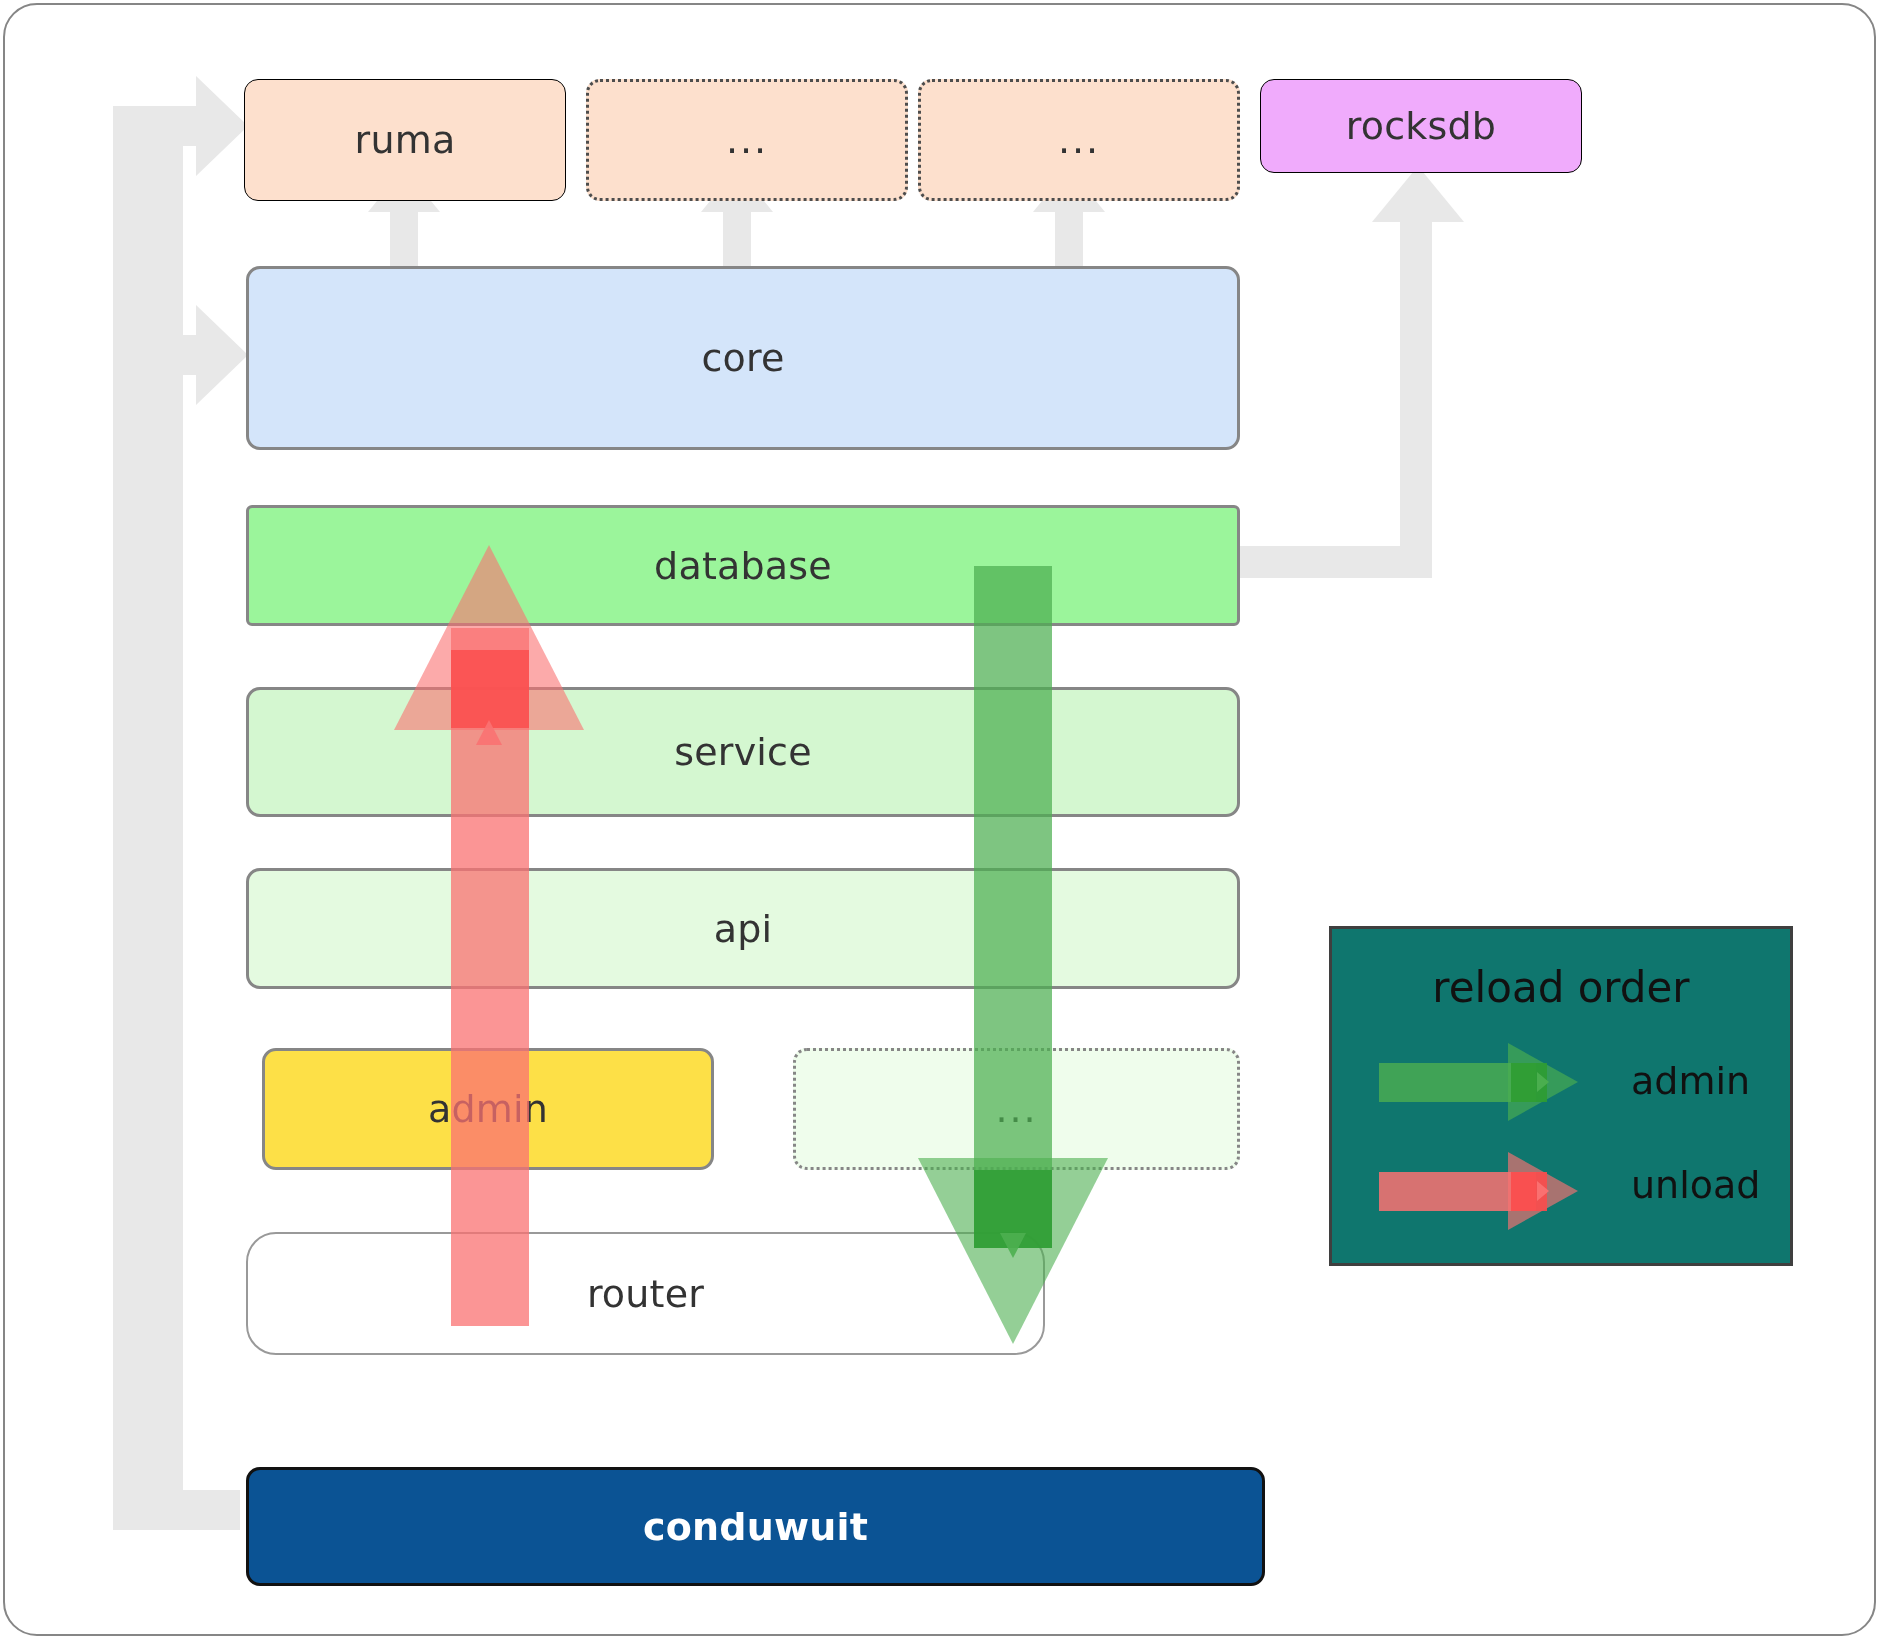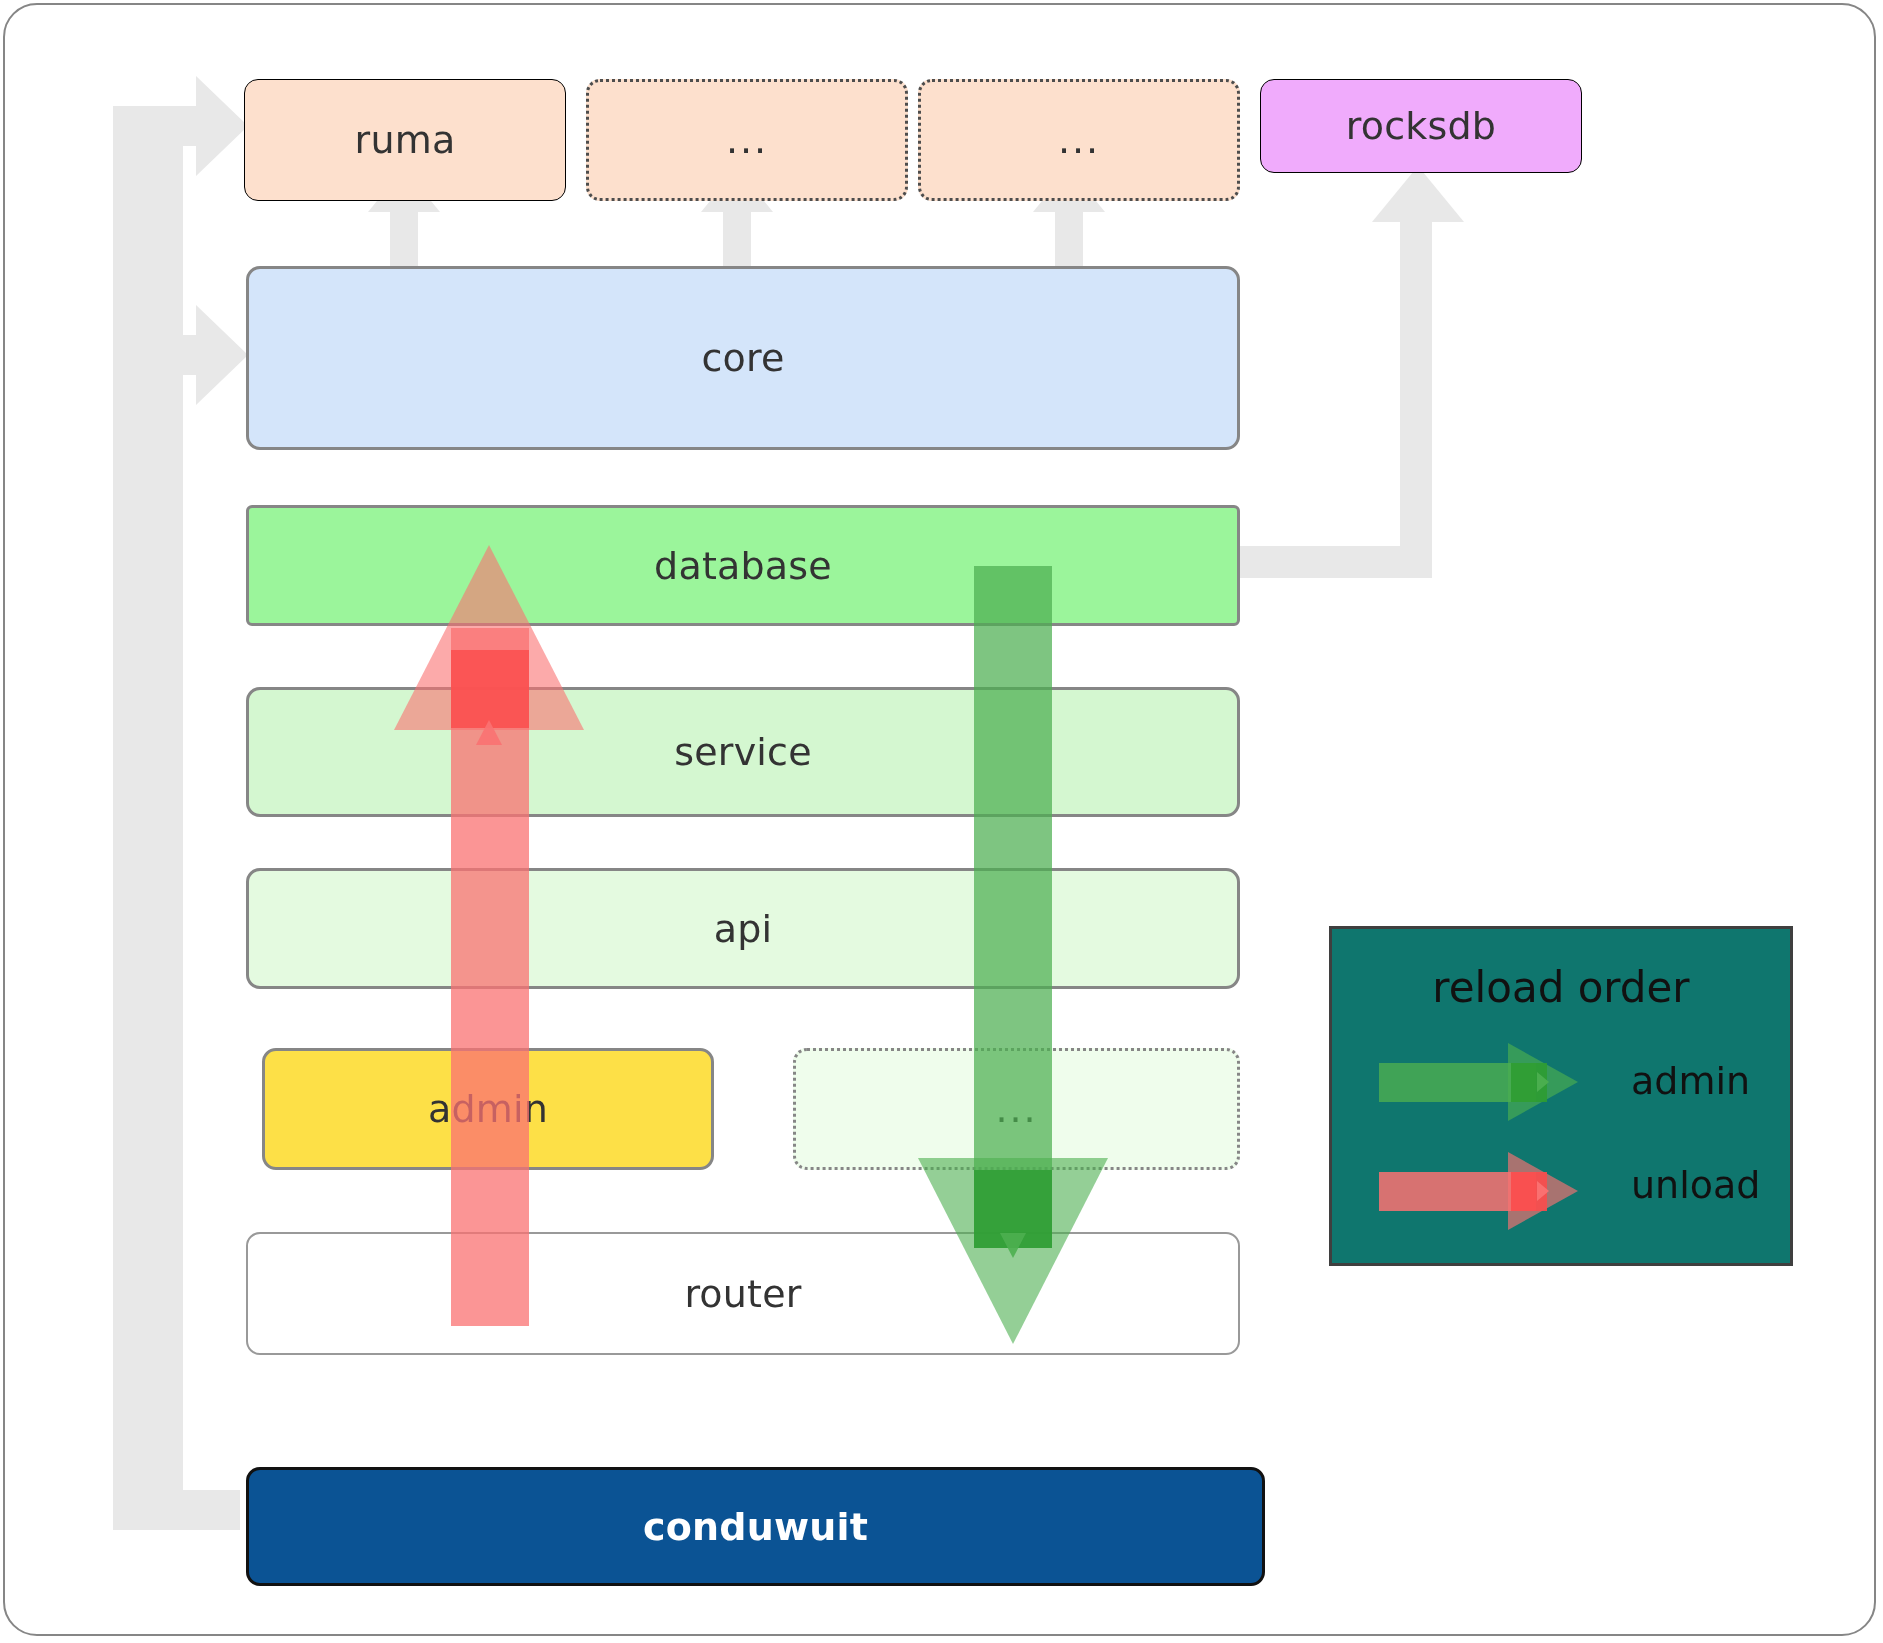--- a/index.html
+++ b/index.html
@@ -164,21 +164,21 @@
   </div>
 
   <div class="node solid-gray" style="left:262px; top:1048px; width:452px; height:122px; background:#fde047;">
     <span>admin</span>
   </div>
 
   <div class="node dotted" style="left:793px; top:1048px; width:447px; height:122px; background:#effdec; border-color:#868686;">
     <span class="ellipsis-label">...</span>
   </div>
 
-  <div class="node thin-gray" style="left:246px; top:1232px; width:994px; height:123px; background:#ffffff;">
+  <div class="node thin-gray" style="left:246px; top:1232px; width:799px; height:123px; background:#ffffff;border-radius:30px;">
     <span>router</span>
   </div>
 
   <div class="node" style="left:246px; top:1467px; width:1019px; height:119px; background:#0b5394;
               border:3px solid #111111; color:#ffffff; font-weight:700;">
     <span>conduwuit</span>
   </div>
 
   <svg class="layer" id="flow-layer" viewBox="0 0 1883 1643">
 

